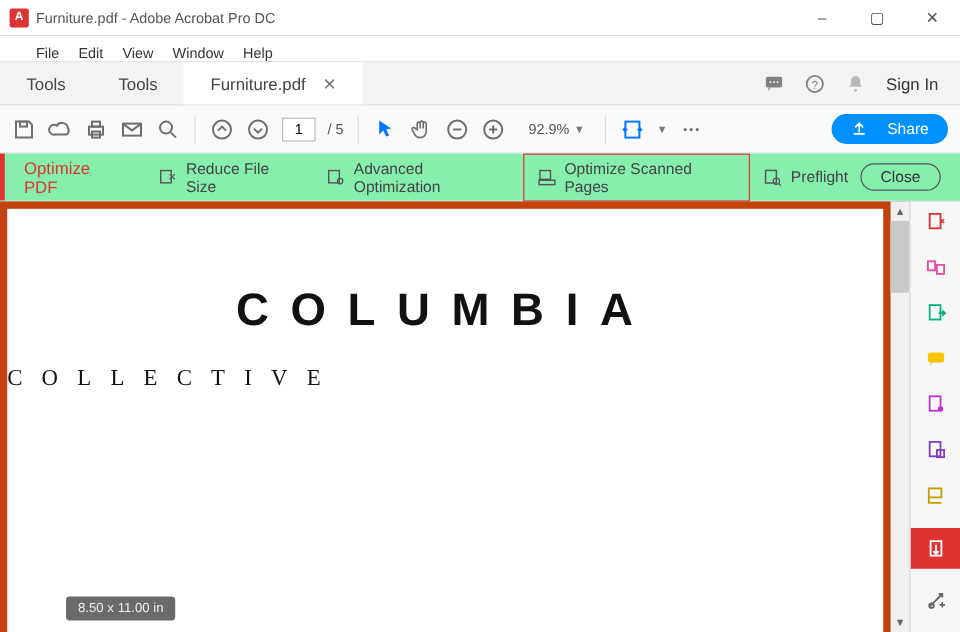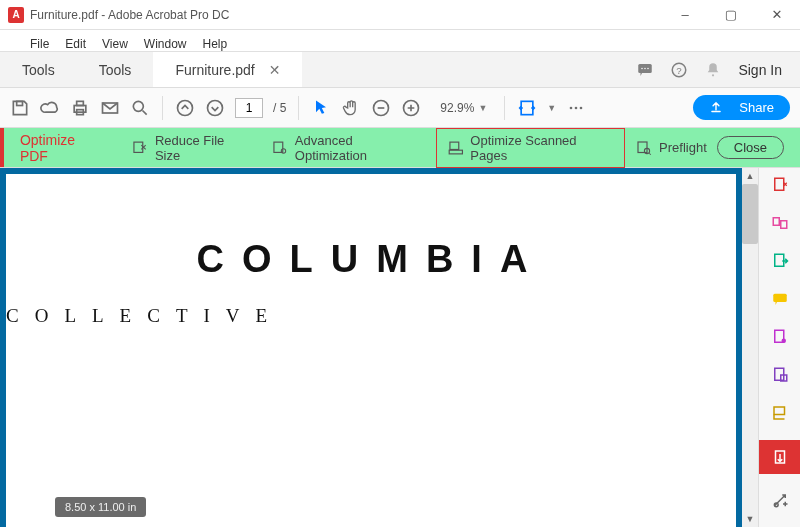--- a/index.html
+++ b/index.html
@@ -26,21 +26,21 @@
   .zoom-val { font-size:12px; color:#555; padding:0 4px;}
   .zoom-sel { display:flex; align-items:center; border:1px solid transparent; padding:1px 4px;}
   .share-btn { margin-left:auto; background:#0090ff; color:#fff; border-radius:14px; padding:5px 16px; display:flex; align-items:center; gap:16px; font-size:13px; cursor:pointer;}
   .optbar { height: 40px; display:flex; align-items:center; border-bottom:1px solid #ddd; background:#86efac;}
   .opt-red { width:4px; height:100%; background:#d33; }
   .opt-title { color:#d33; font-size:14px; padding:0 16px;}
   .opt-tool { display:flex; align-items:center; gap:6px; padding:4px 10px; font-size:13px; color:#444; cursor:pointer;}
   .opt-tool.hl { border:1.5px solid #d33; }
   .close-btn { margin-left:auto; margin-right:16px; border:1px solid #555; border-radius:14px; padding:3px 16px; font-size:13px; cursor:pointer;}
   .workspace { position:absolute; top:168px; bottom:0; left:0; right:42px; background:#8d8d8d; display:flex;}
-  .page-wrap { flex:1; background:#0369a1; padding:6px 6px 0 6px; overflow:hidden; position:relative;}
+  .page-wrap { flex:1; background:#c2410c; padding:6px 6px 0 6px; overflow:hidden; position:relative;}
   .page { background:#fff; width:100%; height:640px; position:relative; padding-top:64px; }
   .h1 { font-family: Arial, sans-serif; font-size:38px; font-weight:900; letter-spacing:18px; text-align:center; color:#111;}
   .h2 { font-family: "Times New Roman", serif; font-size:19px; letter-spacing:16px; text-align:left; margin-top:24px; color:#111;}
   .h3 { font-family: "Times New Roman", serif; font-size:14px; letter-spacing:2px; text-align:center; margin-top:28px; color:#111;}
   .dims { position:absolute; left:12px; bottom:10px; background:rgba(80,80,80,0.85); color:#eee; font-size:11px; padding:4px 10px; border-radius:3px;margin-left:43px;}
   .vscroll { width:16px; background:#f0f0f0; display:flex; flex-direction:column; align-items:center;}
   .vscroll .arrow { height:16px; font-size:9px; color:#666; display:flex;align-items:center;justify-content:center; cursor:pointer; width:100%;}
   .vscroll .track { flex:1; position:relative; width:100%;}
   .vscroll .thumb { position:absolute; top:0; width:100%; height:60px; background:#c9c9c9; border-radius:2px;}
   .sidepanel { position:absolute; right:0; top:168px; bottom:0; width:42px; background:#f7f7f7; border-left:1px solid #ddd; display:flex; flex-direction:column; align-items:center; padding-top:6px; gap:16px;}

